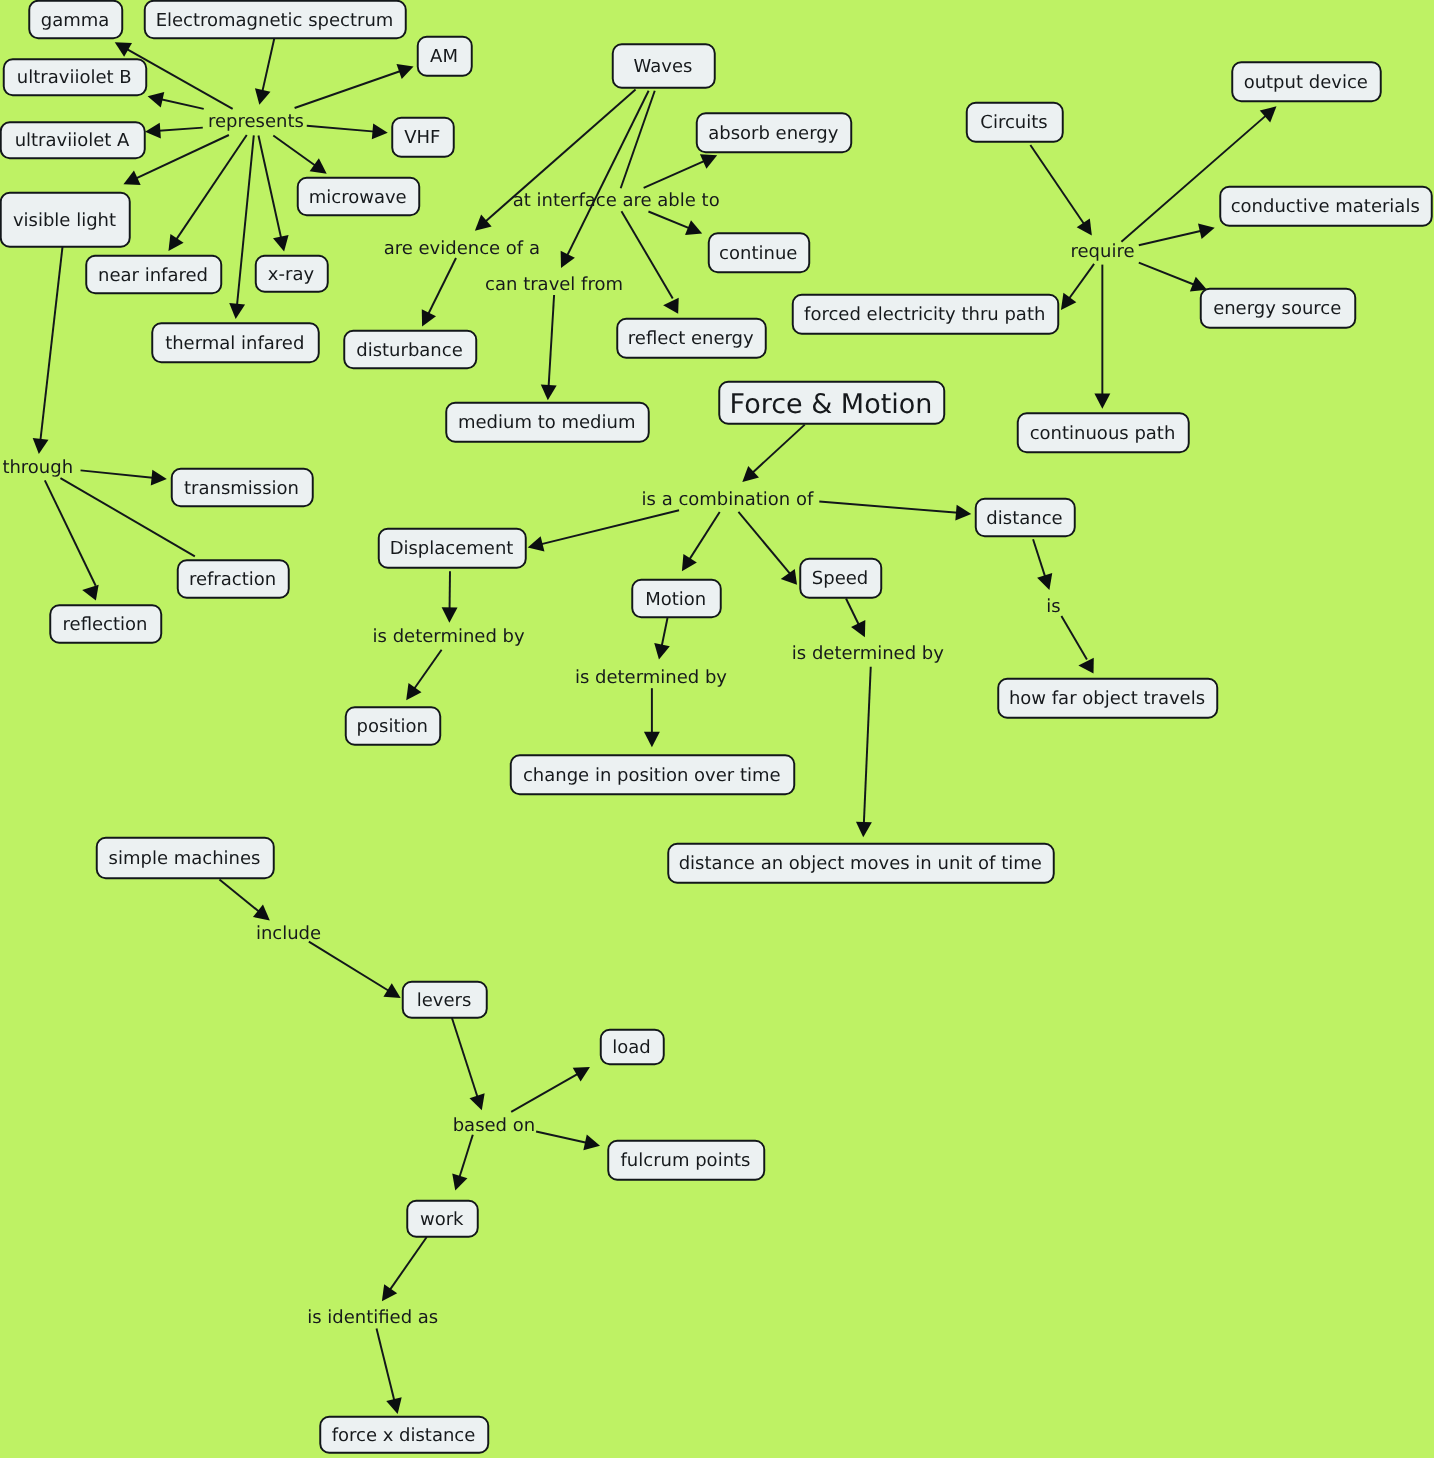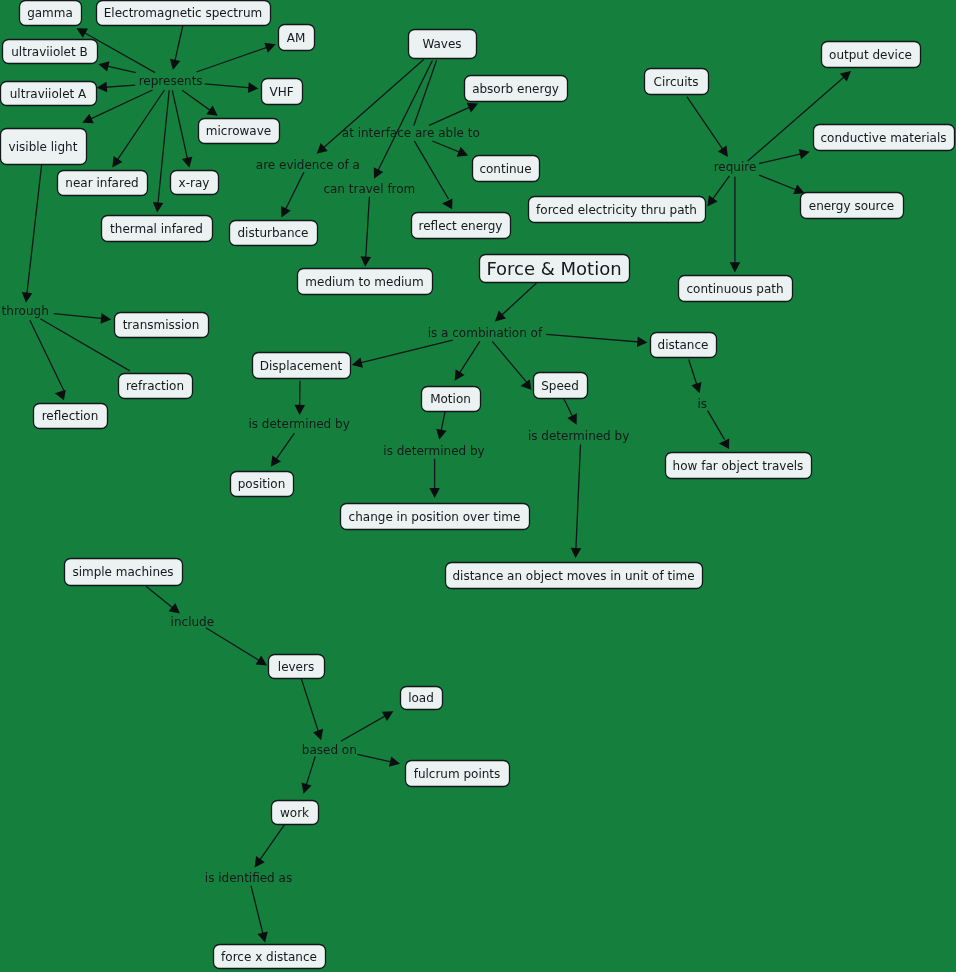--- a/index.html
+++ b/index.html
@@ -1,18 +1,18 @@
 <!DOCTYPE html>
 <html><head>
 <meta charset="utf-8">
 <title>Force &amp; Motion concept map</title>
 <style>
   html,body{margin:0;padding:0;background:#ffffff;}
   body{width:956px;height:972px;overflow:hidden;font-family:"DejaVu Sans",sans-serif;}
-  #map{position:relative;width:956px;height:972px;background:#15803d;}
+  #map{position:relative;width:956px;height:972px;background:#bef264;}
   svg#canvas{position:absolute;left:0;top:0;width:956px;height:972px;display:block;
              will-change:opacity;transform:translateZ(0);}
   .nodebox{fill:#ecf1f2;stroke:#12171a;stroke-width:1.3;}
   .nodelabel{font-family:"DejaVu Sans",sans-serif;fill:#16191c;text-anchor:middle;}
   .linklabel{font-family:"DejaVu Sans",sans-serif;font-size:12px;fill:#16191c;}
   .edge{stroke:#12171a;stroke-width:1.3;fill:none;stroke-linecap:butt;}
   .head{fill:#0b0e10;stroke:none;}
 </style>
 </head>
 <body>

